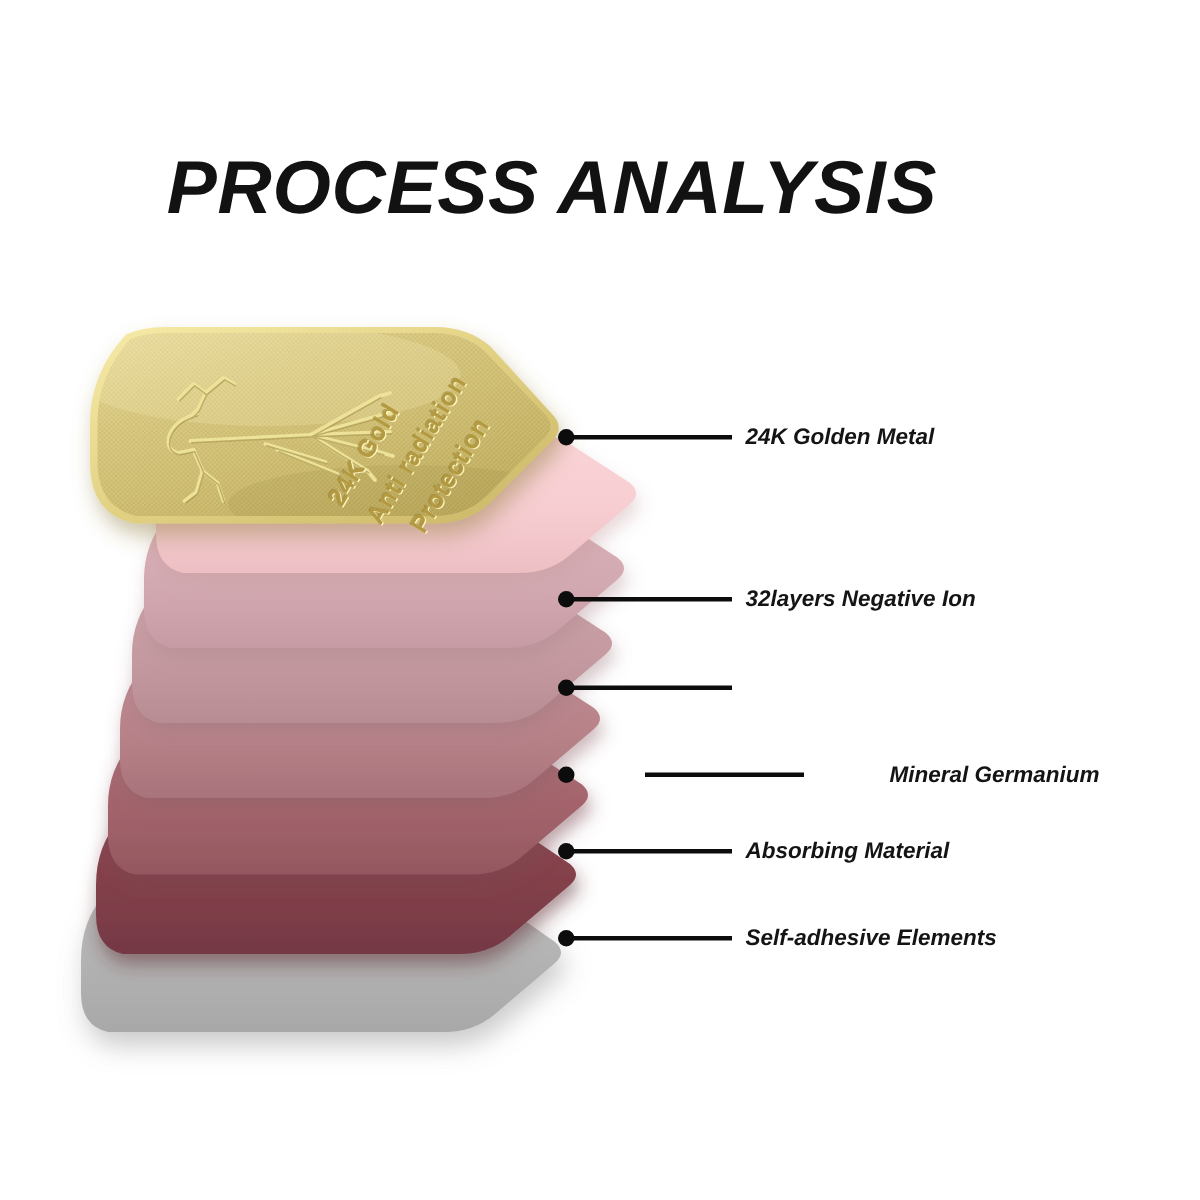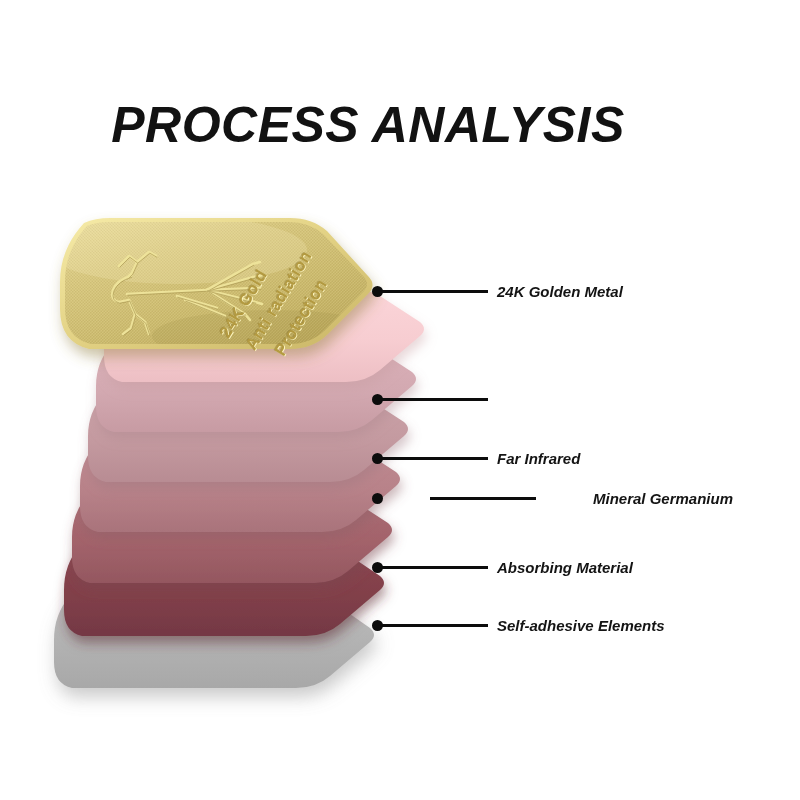--- a/index.html
+++ b/index.html
@@ -355,29 +355,29 @@
   <div class="callout" style="top:279px;">
     <span class="dot"></span>
     <span class="rule"></span>
     <span class="label">24K Golden Metal</span>
   </div>
 
 
   <div class="callout" style="top:387px;">
     <span class="dot"></span>
     <span class="rule"></span>
+    <span class="label">32layers Negative Ion</span>
   </div>
 
   <div class="callout" style="top:446px;">
     <span class="dot"></span>
     <span class="rule"></span>
-    <span class="label">Far Infrared</span>
-  </div>
-
-  <div class="callout" style="top:486px;gap:48px;">
+  </div>
+
+  <div class="callout" style="top:504px;gap:48px;">
     <span class="dot"></span>
     <span class="rule"></span>
     <span class="label">Mineral Germanium</span>
   </div>
 
   <div class="callout" style="top:555px;">
     <span class="dot"></span>
     <span class="rule"></span>
     <span class="label">Absorbing Material</span>
   </div>

